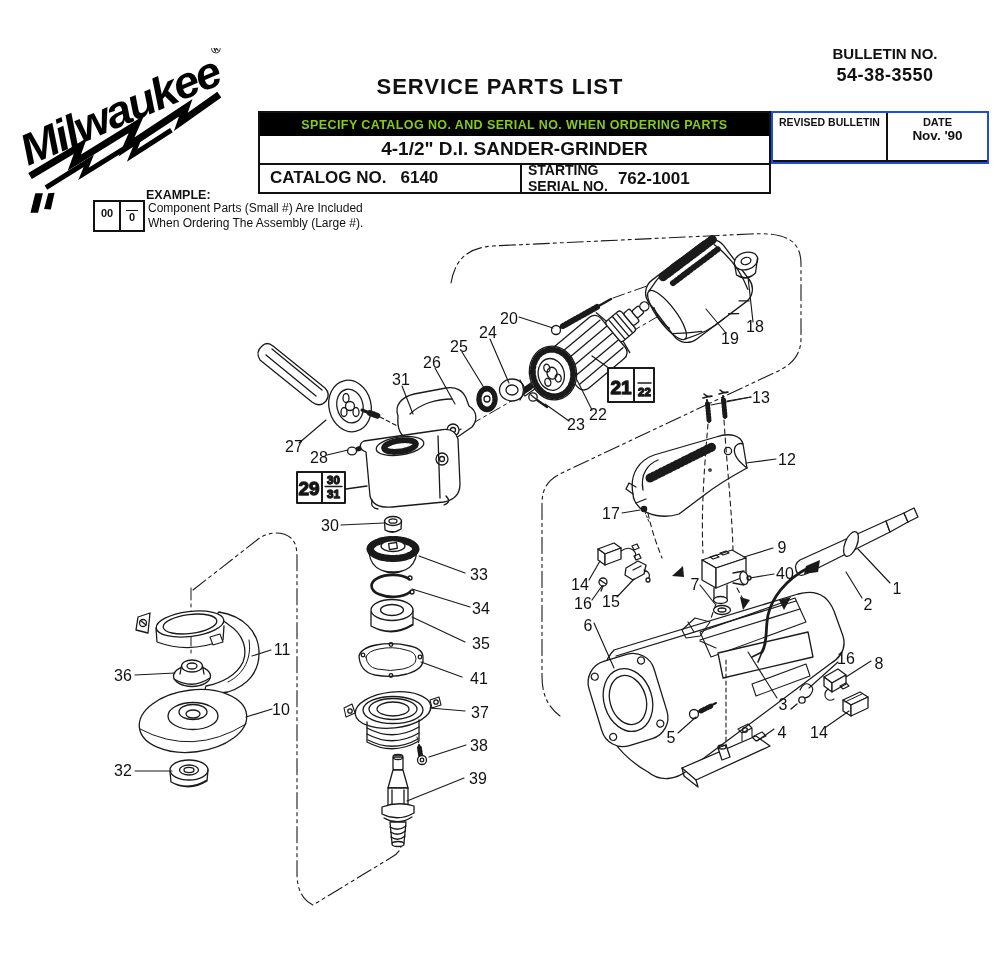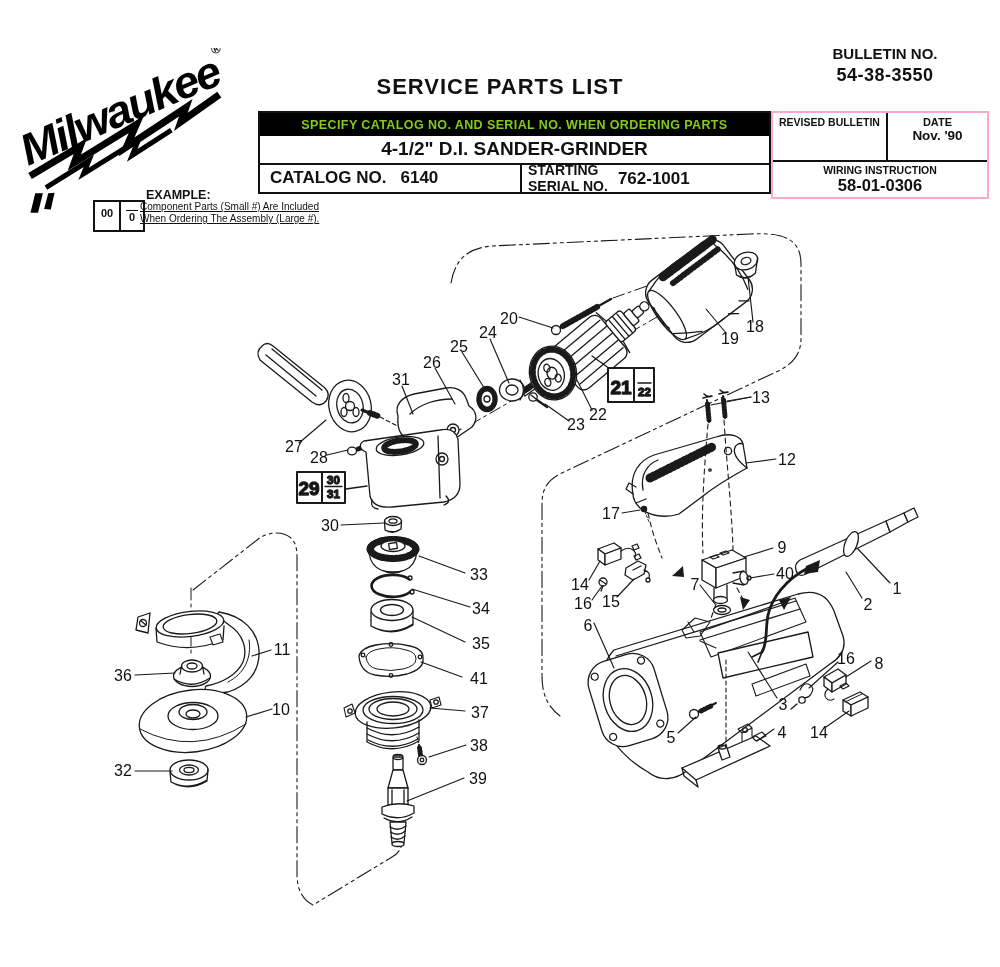--- a/index.html
+++ b/index.html
@@ -12,35 +12,35 @@
   #bulletin .b2{font-size:18px;letter-spacing:.5px;}
   #ltable{left:258px;top:111px;width:509px;border:2px solid #111;}
   #ltable .bar{background:#000;color:#84cc16;font-size:12.5px;font-weight:bold;text-align:center;letter-spacing:.4px;padding:5px 0 4px;}
   #ltable .product{font-size:19px;font-weight:bold;text-align:center;padding:2px 0 3px;border-bottom:2px solid #111;}
   #ltable .row3{display:flex;align-items:stretch;height:27px;}
   #ltable .c1{width:250px;font-size:17px;font-weight:bold;padding:3px 0 0 10px;}
   #ltable .c1 .v{margin-left:14px;}
   #ltable .c2{flex:1;border-left:2px solid #111;display:flex;align-items:center;padding-left:6px;}
   #ltable .ssl{font-size:14px;font-weight:bold;line-height:1.1;}
   #ltable .ssv{font-size:17px;font-weight:bold;margin-left:10px;}
-  #rtable{left:771px;top:111px;width:214px;border:2px solid #f9a8d4;}
+  #rtable{left:771px;top:111px;width:214px;border:2px solid #1d4ed8;}
   #rtable .top{display:flex;height:47px;border-bottom:2px solid #111;}
   #rtable .rb{width:113px;border-right:2px solid #111;font-size:10.5px;font-weight:bold;text-align:center;padding-top:3px;}
   #rtable .dt{flex:1;text-align:center;font-weight:bold;}
   #rtable .dt .h{font-size:11px;padding-top:3px;}
   #rtable .dt .v{font-size:13.5px;margin-top:0;}
   #rtable .wi{text-align:center;font-weight:bold;}
   #rtable .wi .h{font-size:10.5px;padding-top:2px;}
   #rtable .wi .v{font-size:16.5px;padding:0 0 2px;}
   #example-label{left:146px;top:188px;font-size:12.5px;font-weight:bold;}
   #example-box{left:93px;top:200px;width:48px;height:28px;border:2px solid #111;display:flex;}
   #example-box .big{width:24px;font-size:11px;font-weight:bold;text-align:center;padding-top:5px;border-right:2px solid #111;}
   #example-box .small{flex:1;display:flex;align-items:center;justify-content:center;}
   #example-box .small span{font-size:11px;font-weight:bold;border-top:1.6px solid #111;padding:0 3px;}
-  #example-text{left:140px;top:201px;font-size:10px;line-height:1.22;text-decoration:underline;}
+  #example-text{left:148px;top:201px;font-size:12px;line-height:1.22;}
   svg text{font-family:"Liberation Sans",sans-serif;}
   .callout{font-size:16px;fill:#111;}
   .boxbig{font-size:19px;font-weight:bold;fill:#111;}
   .boxsmall{font-size:11.5px;font-weight:bold;fill:#111;}
 </style>
 </head>
 <body>
 
 <div class="abs" id="logo" style="left:10px;top:48px;width:260px;height:165px;">
   <svg width="260" height="165" viewBox="0 0 260 165">
@@ -76,24 +76,20 @@
   </div>
 </div>
 
 <div class="abs" id="rtable">
   <div class="top">
     <div class="rb">REVISED BULLETIN</div>
     <div class="dt">
       <div class="h">DATE</div>
       <div class="v">Nov. '90</div>
     </div>
-  </div>
-  <div class="wi">
-    <div class="h">WIRING INSTRUCTION</div>
-    <div class="v">58-01-0306</div>
   </div>
 </div>
 
 <div class="abs" id="example-label">EXAMPLE:</div>
 <div class="abs" id="example-box">
   <div class="big">00</div>
   <div class="small">
       <span>0</span>
     </div>
 </div>

